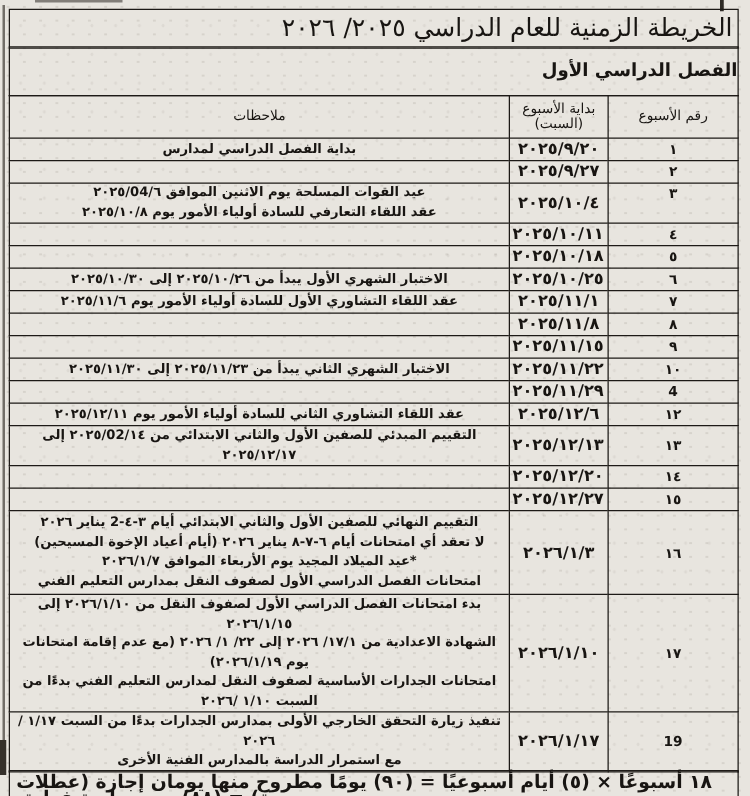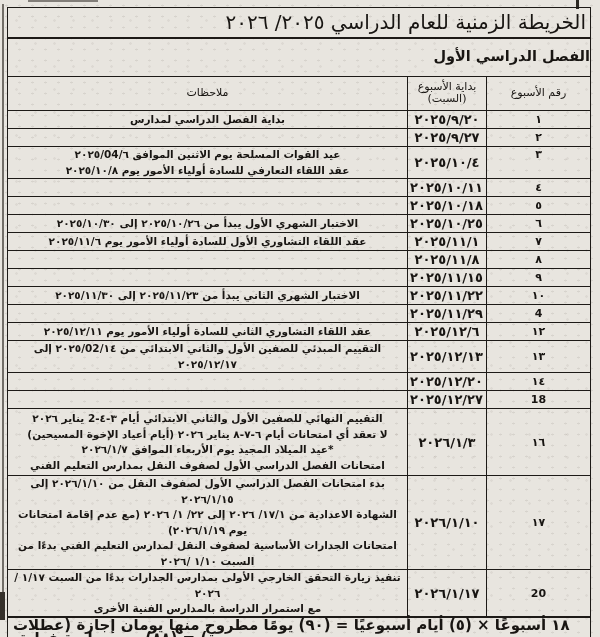--- a/index.html
+++ b/index.html
@@ -168,21 +168,21 @@
           </td>
   </tr>
 
   <tr>
     <td class="col-week week-cell">١٤</td>
     <td class="col-date date-cell">٢٠٢٥/١٢/٢٠</td>
     <td class="col-notes notes-cell"></td>
   </tr>
 
   <tr>
-    <td class="col-week week-cell">18</td>
+    <td class="col-week week-cell">١٥</td>
     <td class="col-date date-cell">٢٠٢٥/١٢/٢٧</td>
     <td class="col-notes notes-cell"></td>
   </tr>
 
   <tr>
     <td class="col-week week-cell">١٦</td>
     <td class="col-date date-cell">٢٠٢٦/١/٣</td>
     <td class="col-notes notes-cell">
             <div class="note-line">التقييم النهائي للصفين الأول والثاني الابتدائي أيام ٣-٤-2 يناير ٢٠٢٦</div>
             <div class="note-line">لا تعقد أي امتحانات أيام ٦-٧-٨ يناير ٢٠٢٦ (أيام أعياد الإخوة المسيحين)</div>
@@ -195,21 +195,21 @@
     <td class="col-week week-cell">١٧</td>
     <td class="col-date date-cell">٢٠٢٦/١/١٠</td>
     <td class="col-notes notes-cell">
             <div class="note-line">بدء امتحانات الفصل الدراسي الأول لصفوف النقل من ٢٠٢٦/١/١٠ إلى ٢٠٢٦/١/١٥</div>
             <div class="note-line">الشهادة الاعدادية من ١٧/١/ ٢٠٢٦ إلى ٢٢/ ١/ ٢٠٢٦ (مع عدم إقامة امتحانات يوم ٢٠٢٦/١/١٩)</div>
             <div class="note-line">امتحانات الجدارات الأساسية لصفوف النقل لمدارس التعليم الفني بدءًا من السبت ١/١٠ /٢٠٢٦</div>
           </td>
   </tr>
 
   <tr>
-    <td class="col-week week-cell">20</td>
+    <td class="col-week week-cell">19</td>
     <td class="col-date date-cell">٢٠٢٦/١/١٧</td>
     <td class="col-notes notes-cell">
             <div class="note-line">تنفيذ زيارة التحقق الخارجي الأولى بمدارس الجدارات بدءًا من السبت ١/١٧ /٢٠٢٦</div>
             <div class="note-line">مع استمرار الدراسة بالمدارس الفنية الأخرى</div>
           </td>
   </tr>
 </tbody>
   </table>
 
   <div id="footnotes" class="footnotes">

